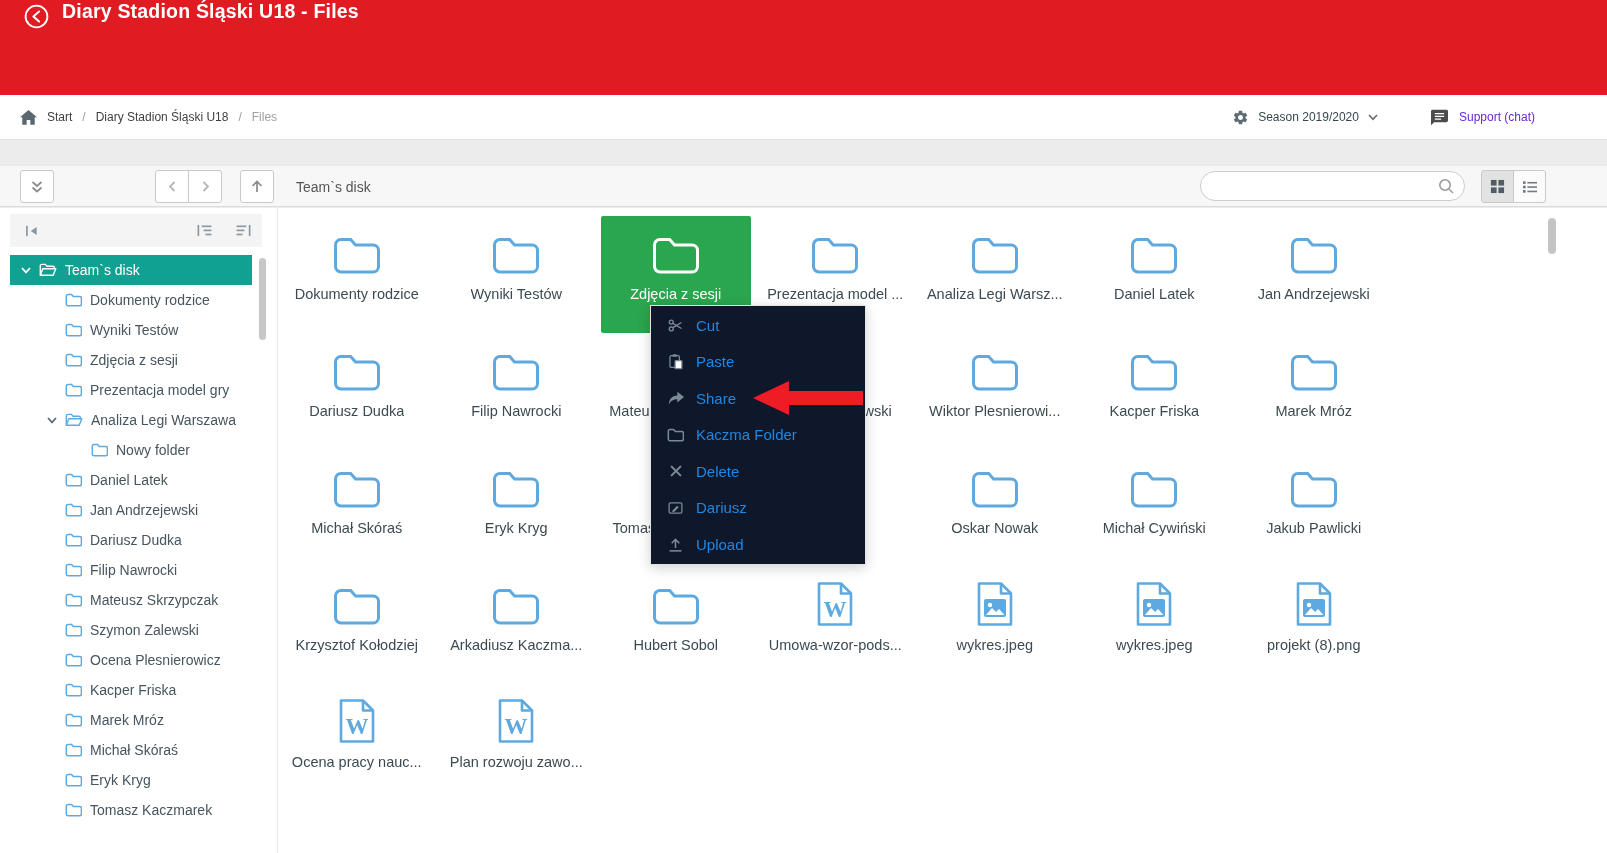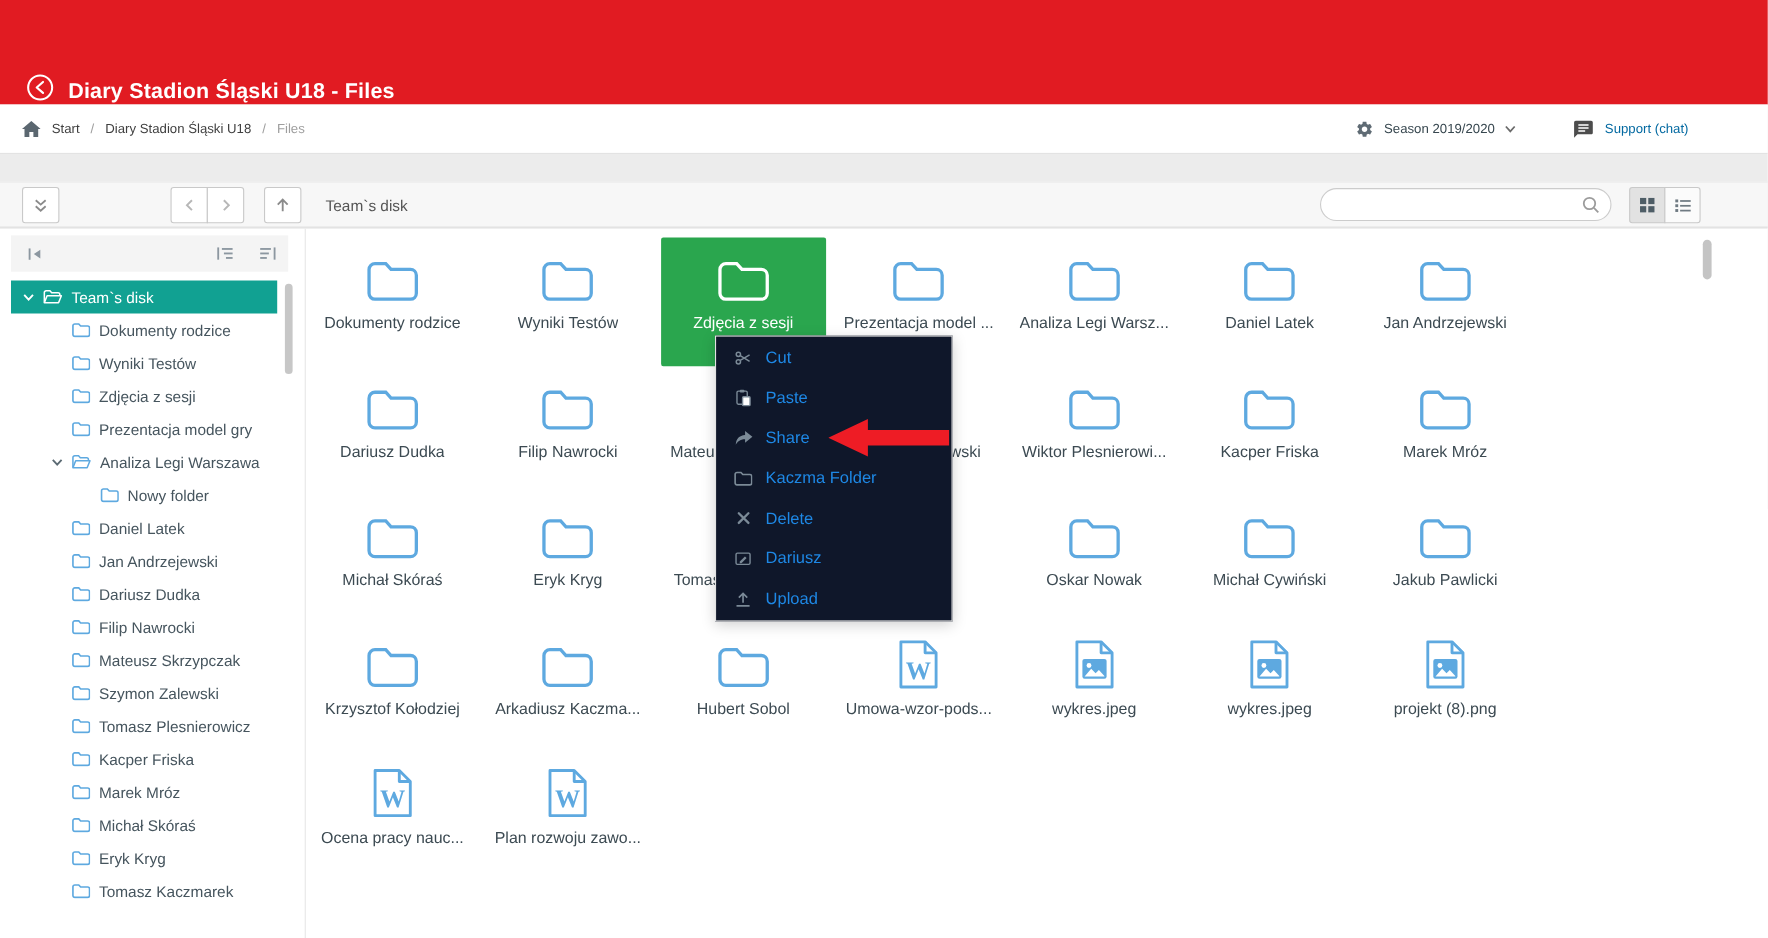--- a/index.html
+++ b/index.html
@@ -2,36 +2,36 @@
 <html><head>
 <meta charset="utf-8">
 <style>
   html,body{margin:0;padding:0;}
   body{
     width:1607px;height:853px;position:relative;overflow:hidden;
     background:#ececec;font-family:"Liberation Sans",sans-serif;
   }
   
   .topbar{position:absolute;left:0;top:0;right:0;height:95px;background:#e11b22;
-    display:flex;align-items:flex-end;padding-left:20px;box-sizing:border-box;}
+    display:flex;align-items:flex-start;padding-left:20px;box-sizing:border-box;}
   .back-btn{width:32px;height:32px;display:flex;align-items:center;justify-content:center;
     cursor:pointer;margin-right:10px;background:none;border:none;padding:0;}
   .topbar-title{color:#fff;font-size:19.5px;font-weight:bold;letter-spacing:.2px;}
 
   
   .crumbbar{position:absolute;top:95px;left:0;right:0;height:45px;background:#fff;
     border-bottom:1px solid #e3e3e3;display:flex;align-items:center;padding:0 20px;
     box-sizing:border-box;font-size:12px;color:#3f3f3f;}
   .crumb{cursor:pointer;}
   .crumb-sep{color:#9e9e9e;margin:0 10px;}
   .crumb-last{color:#9e9e9e;}
   .crumb-home{display:flex;align-items:center;margin-right:10px;cursor:pointer;}
   .crumb-right{margin-left:auto;display:flex;align-items:flex-start;padding-right:52px;}
   .season{display:flex;align-items:center;gap:9px;cursor:pointer;color:#37474f;}
-  .support{display:flex;align-items:center;gap:10px;margin-left:52px;cursor:pointer;color:#0369a1;}
+  .support{display:flex;align-items:center;gap:10px;margin-left:52px;cursor:pointer;color:#6d28d9;}
 
   
   .toolbar{position:absolute;top:165px;left:0;right:0;height:42px;background:#f7f7f7;
     border-top:1px solid #e9e9e9;border-bottom:1px solid #dcdcdc;box-sizing:border-box;}
   .tb-btn{width:34px;height:33px;background:#fff;border:1px solid #c9c9c9;border-radius:3px;
     display:flex;align-items:center;justify-content:center;cursor:pointer;padding:0;}
   #expand-panel-btn{position:absolute;left:20px;top:4px;}
   #nav-group{position:absolute;left:155px;top:4px;display:flex;}
   #nav-group .tb-btn{border-radius:0;}
   #nav-group .tb-btn:first-child{border-radius:3px 0 0 3px;}
@@ -374,21 +374,21 @@
           </span>
           <span>Szymon Zalewski</span>
         </div>
         <div class="tree-row" style="padding-left: 36px;">
           <span class="tree-chev"></span>
           <span class="tree-ico">
             <svg width="17" height="14" viewBox="0 0 17 14">
               <path d="M1.3 3.2 C1.3 2.2 2 1.5 3 1.5 h3.6 l1.7 1.9 h6.4 c1 0 1.7 .7 1.7 1.7 v6 c0 1 -.7 1.7 -1.7 1.7 H3 c-1 0 -1.7 -.7 -1.7 -1.7 z" fill="none" stroke="#5ea9e0" stroke-width="1.5"></path>
             </svg>
           </span>
-          <span>Tomasz Plesnierowicz</span>
+          <span>Ocena Plesnierowicz</span>
         </div>
         <div class="tree-row" style="padding-left: 36px;">
           <span class="tree-chev"></span>
           <span class="tree-ico">
             <svg width="17" height="14" viewBox="0 0 17 14">
               <path d="M1.3 3.2 C1.3 2.2 2 1.5 3 1.5 h3.6 l1.7 1.9 h6.4 c1 0 1.7 .7 1.7 1.7 v6 c0 1 -.7 1.7 -1.7 1.7 H3 c-1 0 -1.7 -.7 -1.7 -1.7 z" fill="none" stroke="#5ea9e0" stroke-width="1.5"></path>
             </svg>
           </span>
           <span>Kacper Friska</span>
         </div>

